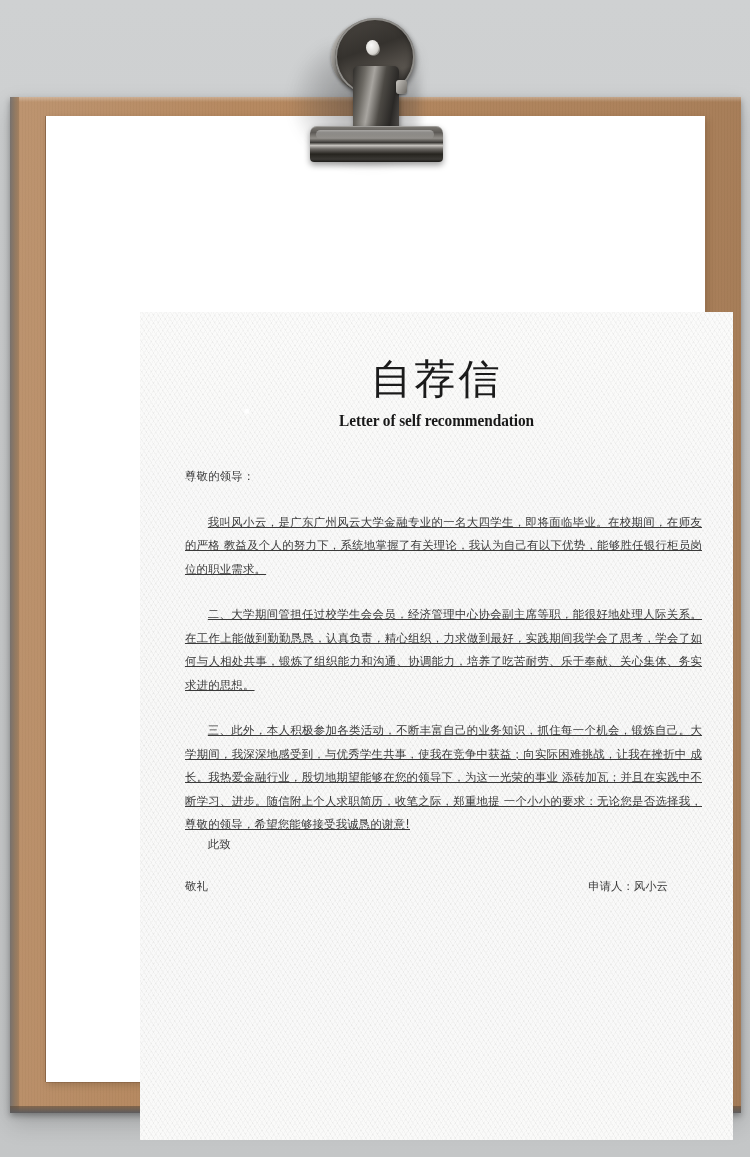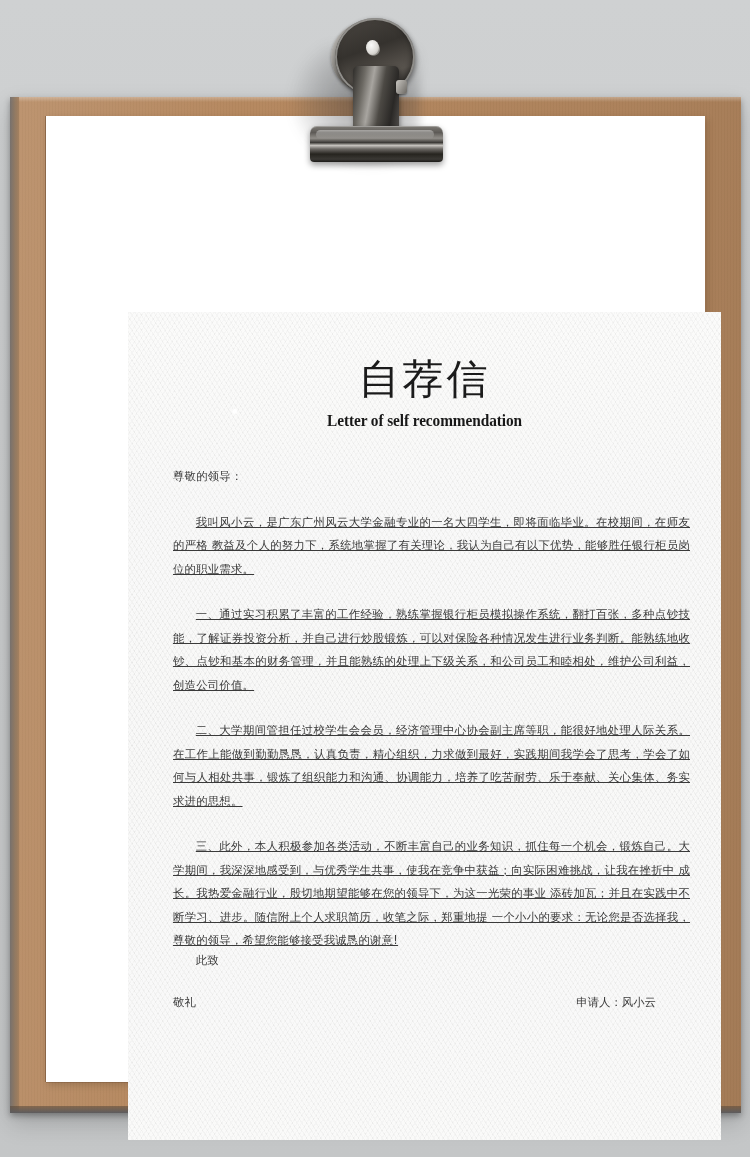--- a/index.html
+++ b/index.html
@@ -67,21 +67,21 @@
     background: #ffffff;
     box-shadow:
       -1px 0 0 rgba(90,60,35,.45),
       0 1px 0 rgba(90,60,35,.25),
       2px 3px 7px rgba(60,40,25,.22);
   }
 
   
   .letter {
     position: absolute;
-    left: 82px;
+    left: 94px;
     top: 196px;
     width: 593px;
     height: 828px;
     background-color: #f4f4f3;
     background-image:
       radial-gradient(circle at 18% 12%, rgba(255,255,255,.95) 0 2px, rgba(0,0,0,0) 3px),
       repeating-linear-gradient(58deg, rgba(0,0,0,.020) 0px, rgba(0,0,0,.020) 1px, rgba(255,255,255,.30) 1px, rgba(255,255,255,.30) 4px),
       repeating-linear-gradient(-58deg, rgba(0,0,0,.020) 0px, rgba(0,0,0,.020) 1px, rgba(255,255,255,.30) 1px, rgba(255,255,255,.30) 4px),
       linear-gradient(180deg, #f6f6f5 0%, #f1f1f0 50%, #f5f5f4 100%);
     overflow: hidden;
@@ -268,21 +268,20 @@
       <div class="doc-subtitle">Letter of self recommendation</div>
 
       <div class="body-area">
 
         <p class="para">尊敬的领导：</p>
 
 
 
         <p class="para indent gap">我叫风小云，是广东广州风云大学金融专业的一名大四学生，即将面临毕业。在校期间，在师友的严格 教益及个人的努力下，系统地掌握了有关理论，我认为自己有以下优势，能够胜任银行柜员岗位的职业需求。</p>
 
-        <p class="para indent gap">一、通过实习积累了丰富的工作经验，熟练掌握银行柜员模拟操作系统，翻打百张，多种点钞技能，了解证券投资分析，并自己进行炒股锻炼，可以对保险各种情况发生进行业务判断。能熟练地收钞、点钞和基本的财务管理，并且能熟练的处理上下级关系，和公司员工和睦相处，维护公司利益，创造公司价值。</p>
 
         <p class="para indent gap">二、大学期间管担任过校学生会会员，经济管理中心协会副主席等职，能很好地处理人际关系。在工作上能做到勤勤恳恳，认真负责，精心组织，力求做到最好，实践期间我学会了思考，学会了如何与人相处共事，锻炼了组织能力和沟通、协调能力，培养了吃苦耐劳、乐于奉献、关心集体、务实求进的思想。</p>
 
         <p class="para indent gap">三、此外，本人积极参加各类活动，不断丰富自己的业务知识，抓住每一个机会，锻炼自己。大学期间，我深深地感受到，与优秀学生共事，使我在竞争中获益；向实际困难挑战，让我在挫折中 成长。我热爱金融行业，殷切地期望能够在您的领导下，为这一光荣的事业 添砖加瓦；并且在实践中不断学习、进步。随信附上个人求职简历，收笔之际，郑重地提 一个小小的要求：无论您是否选择我，尊敬的领导，希望您能够接受我诚恳的谢意!</p>
       </div>
 
       <div class="closing">
         <div class="closing-cizhi">此致</div>
 
         <div class="closing-row">

